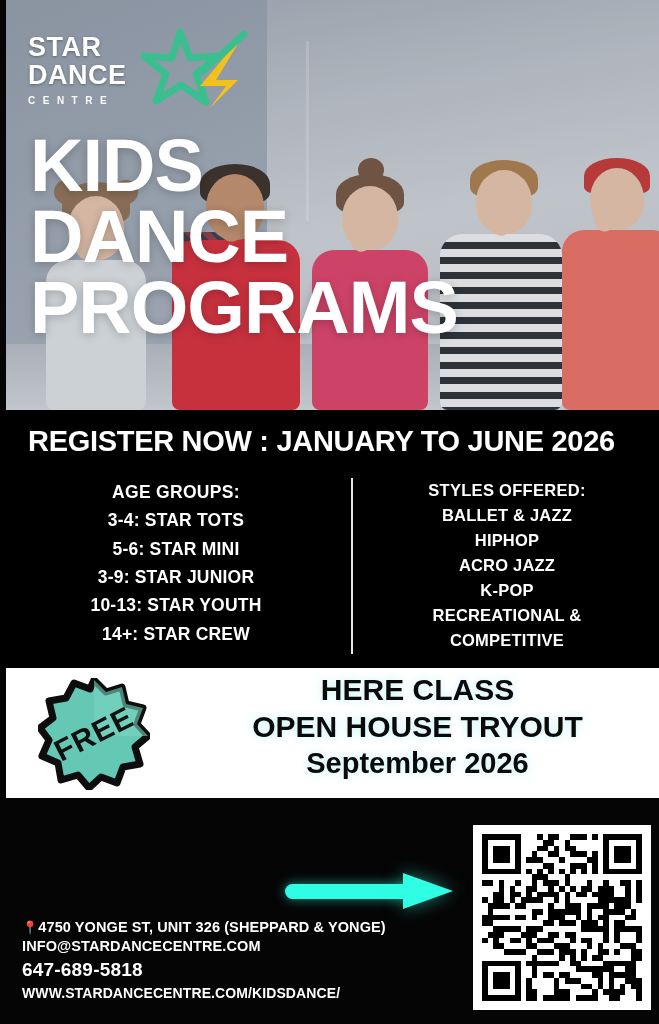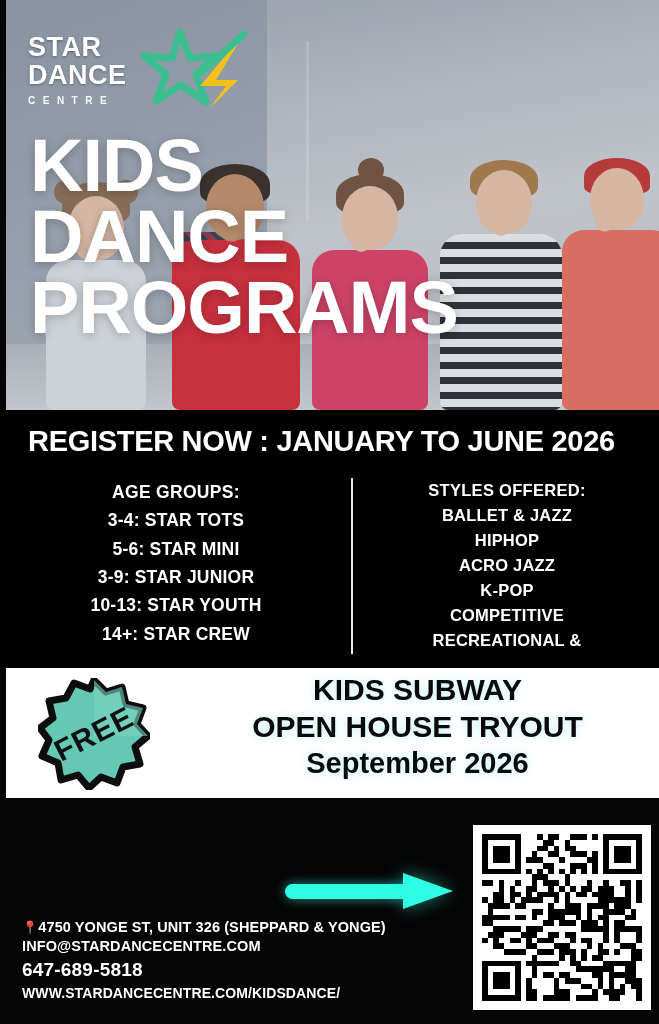--- a/index.html
+++ b/index.html
@@ -230,37 +230,37 @@
       <div>10-13: STAR YOUTH</div>
       <div>14+: STAR CREW</div>
     </div>
 
     <div class="col col-right">
       <div class="hdr">STYLES OFFERED:</div>
       <div>BALLET &amp; JAZZ</div>
       <div>HIPHOP</div>
       <div>ACRO JAZZ</div>
       <div>K-POP</div>
+      <div>RECREATIONAL &amp;</div>
       <div>COMPETITIVE</div>
-      <div>RECREATIONAL &amp;</div>
     </div>
   </div>
 
   <div class="white-band">
     <div class="freebadge">
       <svg width="112" height="112" viewBox="0 0 112 112">
         <path d="M56 2 L68 14 L84 9 L88 26 L105 30 L99 46 L110 58 L97 69 L102 86 L85 89 L79 105
                  L63 99 L51 110 L40 97 L23 102 L20 85 L4 78 L11 62 L2 50 L15 40 L11 23 L28 20 L36 5 L52 11 Z" fill="#64c8b4" stroke="#0d0d0d" stroke-width="7" stroke-linejoin="round"></path>
         <path d="M56 2 L68 14 L84 9 L88 26 L105 30 L99 46 L110 58 L56 58 Z" fill="#7ad4c2" opacity=".6"></path>
       </svg>
       <div class="ftext">FREE</div>
     </div>
 
     <div class="band-text">
-      <div class="l1">KIDS SUBWAY</div>
+      <div class="l1">HERE CLASS</div>
       <div class="l2">OPEN HOUSE TRYOUT</div>
       <div class="l3">September 2026</div>
     </div>
   </div>
 
   <div class="arrow">
     <div class="shaft"></div>
       <div class="head"></div>
   </div>
 

